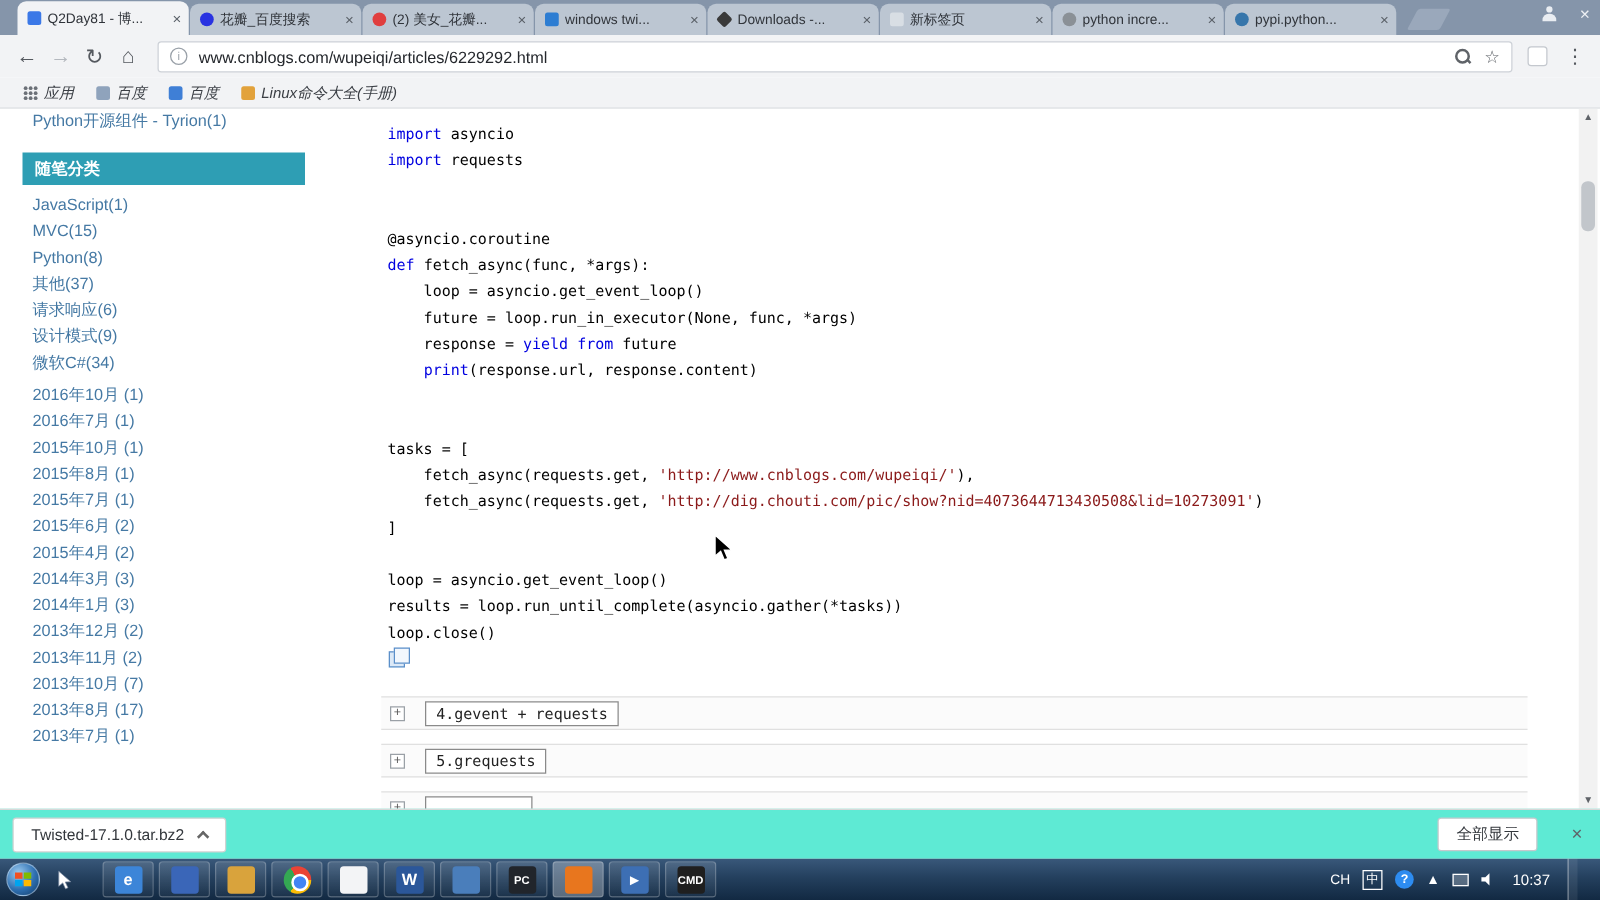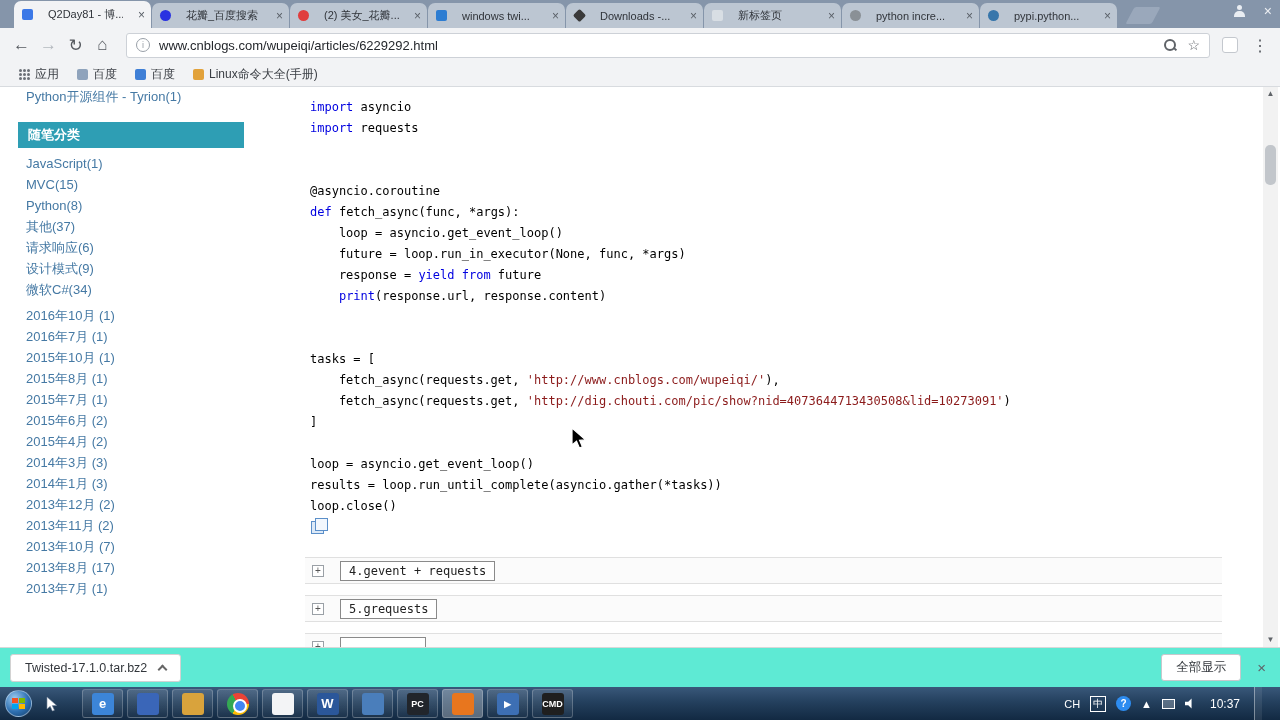--- a/index.html
+++ b/index.html
@@ -3,21 +3,21 @@
 <meta charset="utf-8">
 <style>
   * { margin:0; padding:0; box-sizing:border-box; }
   body { font-family:"Liberation Sans", sans-serif; background:#222; }
   .screen { position:relative; width:1280px; height:720px; overflow:hidden; background:#fff;
             font-family:"Liberation Sans", sans-serif; }
 
   
   .tabstrip { position:absolute; top:0; left:0; right:0; height:28px; background:var(--tabstrip-bg,#8595AA); }
   .tab-list { position:absolute; left:14px; bottom:0; display:flex; align-items:flex-end; }
-  .tab { width:137px; height:25px; display:flex; align-items:center; gap:15px; padding:0 6px 0 8px;
+  .tab { width:137px; height:25px; display:flex; align-items:center; gap:5px; padding:0 6px 0 8px;
          background:#BCC6D2; border-radius:7px 7px 0 0; margin-right:1px; font-size:11px; color:#30343A;
          overflow:hidden; cursor:default; }
   .tab.active { background:#F2F3F5; height:27px; }
   .tab .fav { width:11px; height:11px; border-radius:2px; flex:0 0 auto; }
   .tab .t { flex:1; white-space:nowrap; overflow:hidden; }
   .tab .x { color:#5A6068; font-size:12px; line-height:12px; flex:0 0 auto; }
   .newtab { position:absolute; left:1130px; bottom:4px; width:26px; height:17px; background:#9AA8BB;
             transform:skewX(-28deg); border-radius:2px; }
   .winctrl { position:absolute; right:8px; top:4px; display:flex; gap:18px; align-items:center; }
   .person { width:13px; height:13px; position:relative; }
@@ -38,21 +38,21 @@
   .zoom-ic { position:relative; width:14px; height:14px; margin-right:10px; flex:0 0 auto; }
   .zoom-ic::before { content:""; position:absolute; left:1px; top:1px; width:8px; height:8px; border:2px solid #5F6368; border-radius:50%; }
   .zoom-ic::after  { content:""; position:absolute; left:10px; top:10px; width:4px; height:2px; background:#5F6368; transform:rotate(45deg); }
   .star-ic { font-size:14px; color:#5F6368; flex:0 0 auto; }
   .ext-ic { width:16px; height:16px; border:1px solid #C4C8CE; background:#fff; border-radius:3px; margin-left:12px; flex:0 0 auto; }
   .menu-ic { font-size:16px; color:#55595F; margin-left:14px; margin-right:4px; flex:0 0 auto; }
 
   
   .bookmarks { position:absolute; top:62px; left:0; right:0; height:25px; background:var(--toolbar-bg,#F2F3F5);
                border-bottom:1px solid #D8DBDF; display:flex; align-items:center; padding-left:10px;
-               font-size:12px; color:#3A3E44; }
+               font-size:12px; color:#3A3E44;font-style:italic; }
   .bm { display:flex; align-items:center; gap:5px; padding:0 9px; height:100%; }
   .grid9 { display:grid; grid-template-columns:repeat(3,3px); grid-template-rows:repeat(3,3px); gap:1px; }
   .grid9 i { background:#6B7077; border-radius:50%; }
   .bm-ic { width:11px; height:11px; border-radius:2px; flex:0 0 auto; }
 
   
   .page { position:absolute; top:87px; left:0; right:0; height:560px; background:#fff; overflow:hidden; }
 
   .sidebar { position:absolute; left:18px; top:0; width:226px; }
   .sb-overflow { color:var(--link,#4579A4); font-size:13px; padding-left:8px; margin-top:1px; white-space:nowrap; }
@@ -83,21 +83,21 @@
   .sb-arrow { position:absolute; left:0; width:15px; height:14px; text-align:center; font-size:8px; color:#5F6368; line-height:14px; }
   .sb-arrow.up { top:0; } .sb-arrow.down { bottom:0; }
   .sb-thumb { position:absolute; left:2px; top:58px; width:11px; height:40px; background:#C2C6CB; border-radius:5px; }
 
   
   .dlbar { position:absolute; top:647px; left:0; right:0; height:40px; background:#5eead4; border-top:1px solid #D8D8D8;
            display:flex; align-items:center; }
   .dl-item { margin-left:10px; height:28px; display:flex; align-items:center; gap:12px; padding:0 14px;
              background:#fff; border:1px solid #D2D2D2; border-radius:3px; font-size:12.5px; color:#33373C; }
   .chev-up { width:7px; height:7px; border-left:2px solid #666; border-top:2px solid #666; transform:rotate(45deg); margin-top:3px; }
-  .dl-right { margin-left:auto; display:flex; align-items:center; gap:16px; padding-right:14px; }
+  .dl-right { margin-left:auto; display:flex; align-items:center; gap:27px; padding-right:14px; }
   .showall { height:27px; padding:0 14px; background:#fff; border:1px solid #C6C8CC; border-radius:3px;
              font-size:12.5px; color:#33373C; display:flex; align-items:center; }
   .dl-x { color:#5F6368; font-size:15px; }
 
   
   .taskbar { position:absolute; top:687px; left:0; right:0; height:33px;
              background:linear-gradient(180deg,var(--tb-top,#39587A) 0%,#24405E 45%,var(--tb-bot,#122942) 100%);
              display:flex; align-items:center; }
   .start { width:27px; height:27px; border-radius:50%; margin-left:5px; flex:0 0 auto;
            background:radial-gradient(circle at 35% 30%, #9CCBF0, #2E70B2 55%, #123B66);

